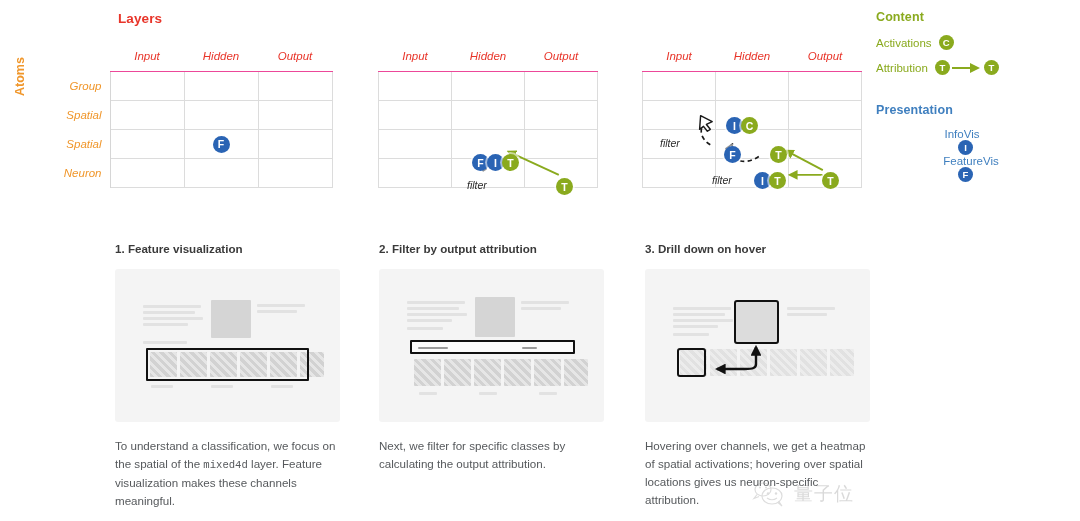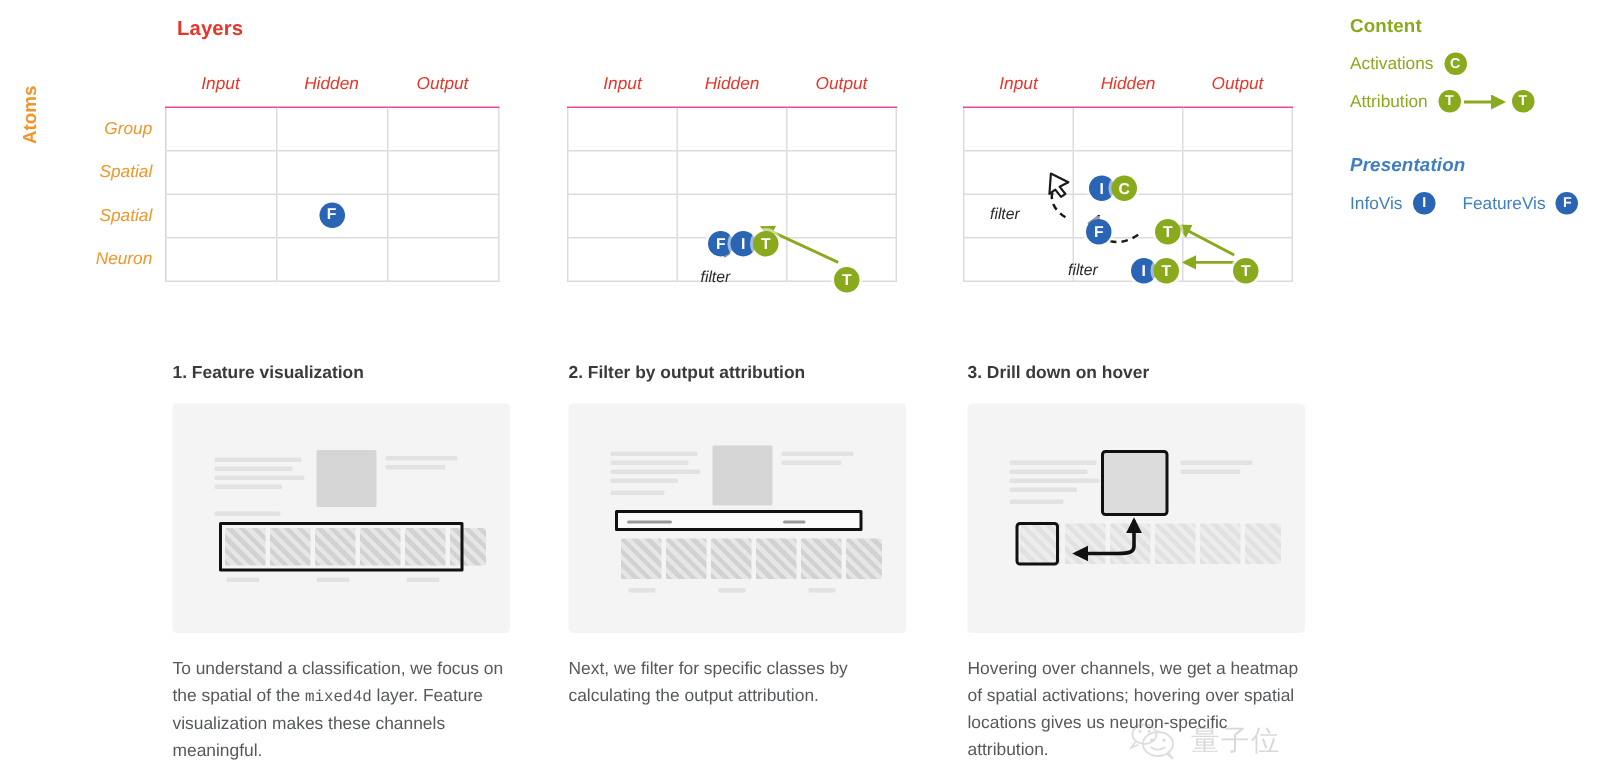--- a/index.html
+++ b/index.html
@@ -70,26 +70,26 @@
     white-space: nowrap;
   }
 
   .svg-overlay {
     position: absolute; left: 0; top: 0;
     width: 100%; height: 100%;
     pointer-events: none; overflow: visible;
   }
 
   
-  .legend { position: absolute; left: 900px; top: 10px; width: 172px; }
+  .legend { position: absolute; left: 876px; top: 10px; width: 172px; }
   .legend-head {
     font-size: 12.5px; font-weight: bold; letter-spacing: .1px;
   }
   .legend-head.content { color: #8aaa1e; }
-  .legend-head.presentation { color: #3f7fbf; margin-top: 0; font-style: italic; }
+  .legend-head.presentation { color: #3f7fbf; margin-top: 0; }
   .legend-row { display: flex; align-items: center; white-space: nowrap; }
   .legend-txt { font-size: 11.5px; }
   .legend-txt.green { color: #8aaa1e; }
   .legend-txt.blue  { color: #3f7fbf; }
 
   
   .panel { position: absolute; top: 242px; width: 225px; }
   .panel-title {
     font-size: 11.6px; font-weight: bold; color: #3a3a3a;
     margin-bottom: 14px; white-space: nowrap;
@@ -329,21 +329,21 @@
             <path d="M 0 0 L 10 5 L 0 10 z" fill="#8aaa1e"></path>
           </marker>
         </defs>
         <line x1="1" y1="6" x2="27" y2="6" stroke="#8aaa1e" stroke-width="2" marker-end="url(#arrLg)"></line>
       </svg>
       <span class="badge green sm">T</span>
     </div>
 
     <div class="legend-head presentation" style="margin-top:28px;">Presentation</div>
 
-    <div class="legend-row" style="margin-top:11px;">
+    <div class="legend-row" style="margin-top:11px;flex-direction:column;">
       <span class="legend-txt blue">InfoVis</span>
       <span class="badge blue sm" style="margin-left:7px;">I</span>
       <span class="legend-txt blue" style="margin-left:18px;">FeatureVis</span>
       <span class="badge blue sm" style="margin-left:7px;">F</span>
     </div>
   </div>
 
   <div class="panel" style="left:115px;">
     <div class="panel-title">1. Feature visualization</div>
     <div class="thumb">

